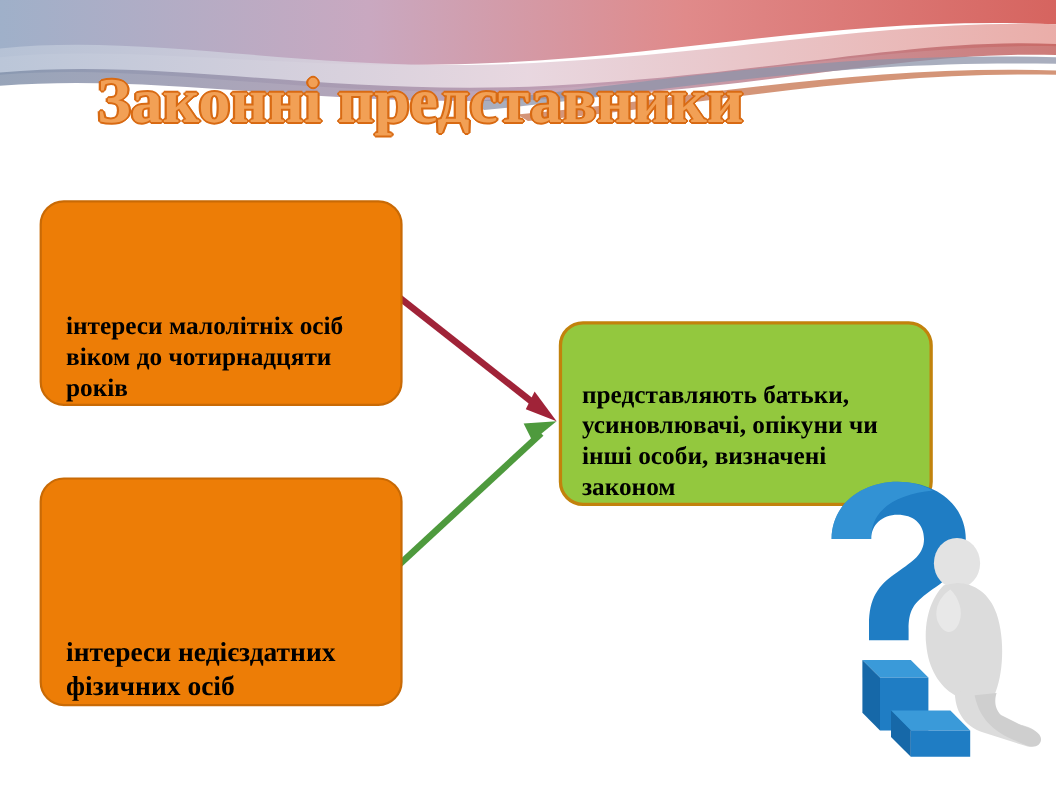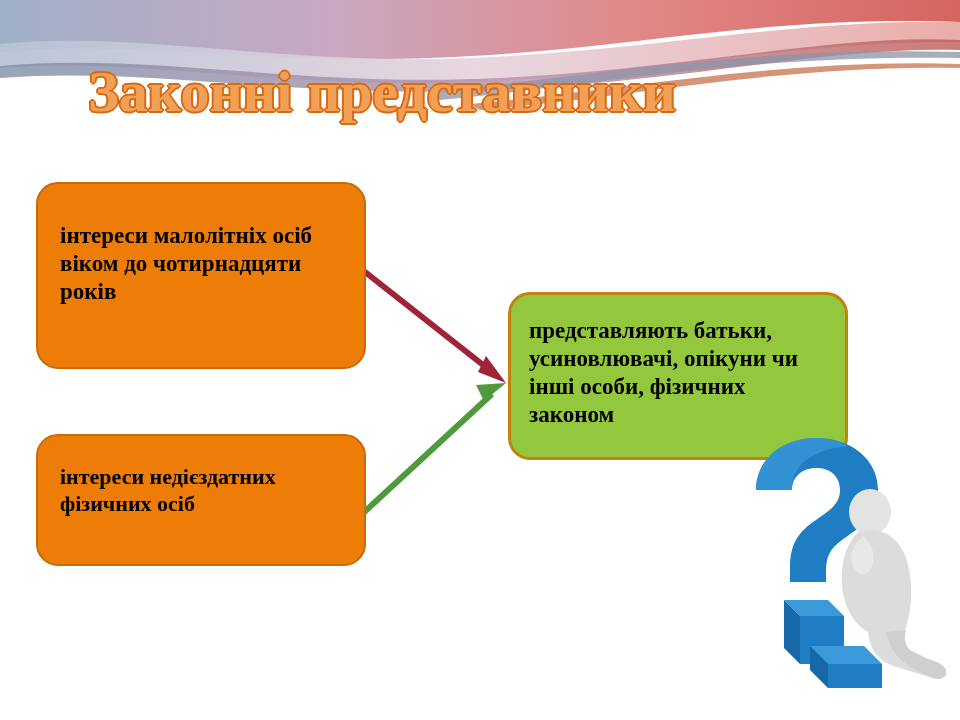--- a/index.html
+++ b/index.html
@@ -48,21 +48,21 @@
       -1px -1px 0 #D86A13;
     white-space: nowrap;
   }
 
   
   .box {
     position: absolute;
     box-sizing: border-box;
     border-radius: 22px;
     display: flex;
-    align-items: flex-start;
+    align-items: flex-end;
     font-family: "Liberation Serif", serif;
     font-weight: bold;
     color: #000000;
     line-height: 1.22;
   }
   .box-orange {
     background: #ED7D06;
     border: 2px solid #C96A05;
   }
   .box-green {
@@ -75,23 +75,23 @@
     top: 182px;
     width: 330px;
     height: 187px;
     padding: 38px 22px 0 22px;
     font-size: 23px;
   }
   #box-incapable {
     left: 36px;
     top: 434px;
     width: 330px;
-    height: 132px;
+    height: 208px;
     padding: 28px 16px 0 22px;
-    font-size: 22px;
+    font-size: 25px;
   }
   #box-representatives {
     left: 508px;
     top: 292px;
     width: 340px;
     height: 168px;
     padding: 22px 16px 0 18px;
     font-size: 23px;
   }
 
@@ -159,21 +159,21 @@
 
   <div id="box-minors" class="box box-orange">
     <span>інтереси малолітніх осіб віком до чотирнадцяти років</span>
   </div>
 
   <div id="box-incapable" class="box box-orange">
     <span>інтереси недієздатних фізичних осіб</span>
   </div>
 
   <div id="box-representatives" class="box box-green">
-    <span> представляють батьки, усиновлювачі, опікуни чи інші особи, фізичних законом</span>
+    <span> представляють батьки, усиновлювачі, опікуни чи інші особи, визначені законом</span>
   </div>
 
   <svg id="figure" viewBox="0 0 242 258">
 
     <path d="M38,58 C38,26 66,6 98,6 C134,6 160,28 160,58 C160,86 140,96 124,108 C112,117 108,124 108,140 L108,150 L72,150 L72,136 C72,112 80,100 98,88 C112,78 122,72 122,58 C122,44 112,36 98,36 C84,36 74,45 74,58 Z" fill="#1F7DC4"></path>
     <path d="M38,58 C38,26 66,6 98,6 C110,6 121,9 130,14 C110,16 92,22 82,34 C76,41 74,49 74,58 Z" fill="#3A9AD9" opacity="0.75"></path>
 
     <polygon points="66,168 110,168 126,184 82,184" fill="#3A9AD9"></polygon>
     <polygon points="66,168 82,184 82,232 66,216" fill="#1668A8"></polygon>
     <polygon points="82,184 126,184 126,232 82,232" fill="#1F7DC4"></polygon>

